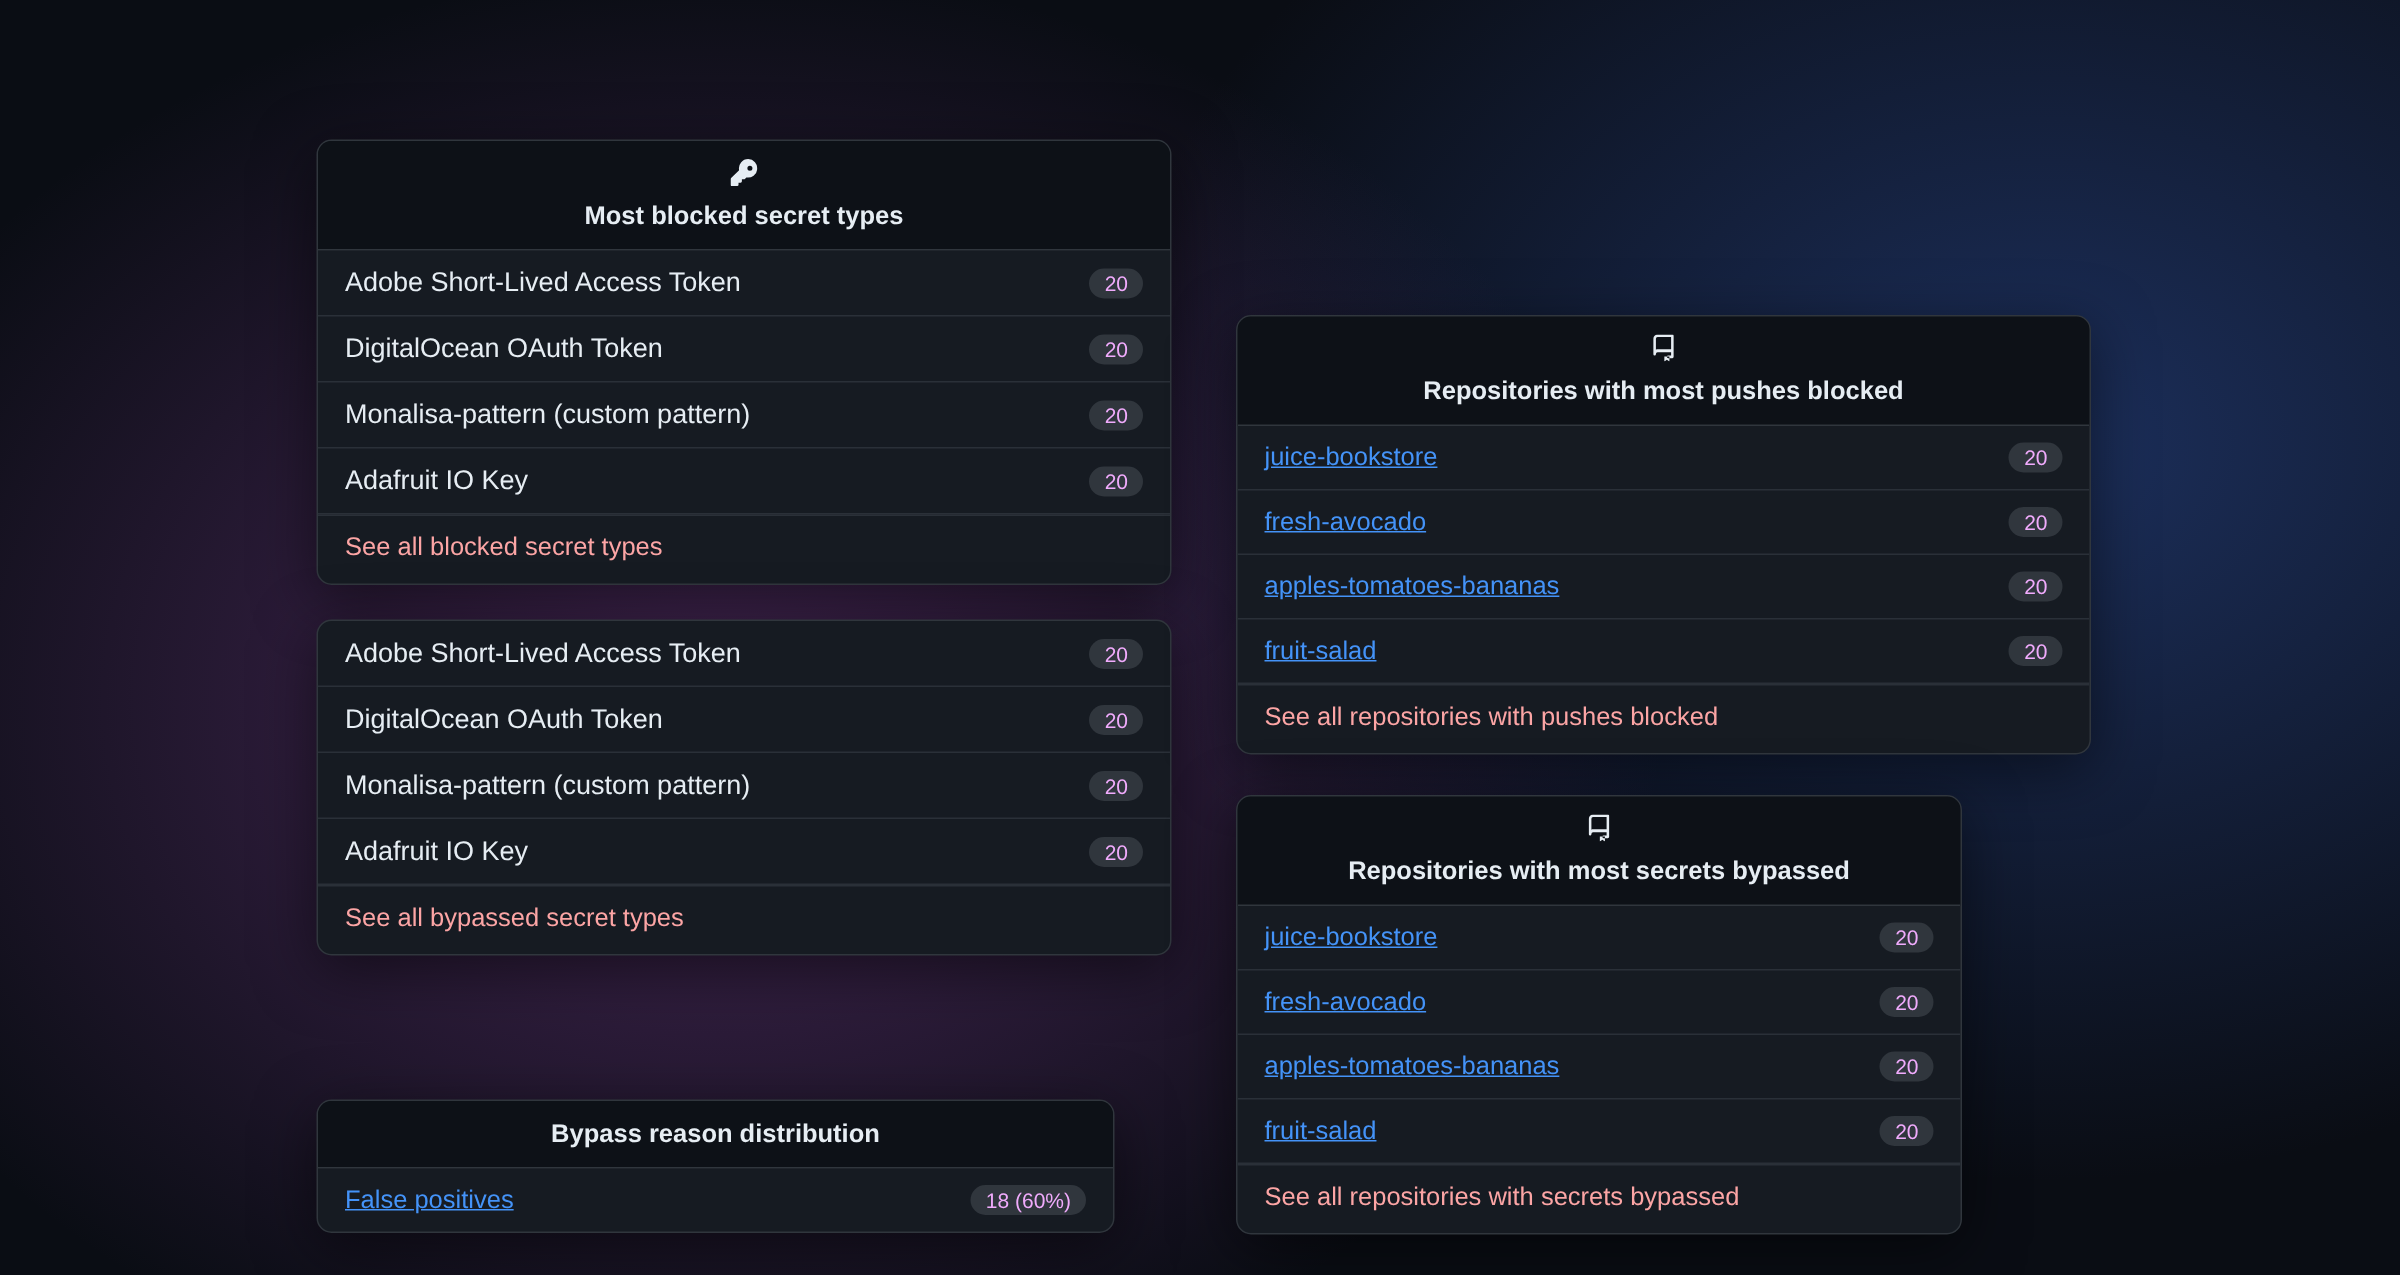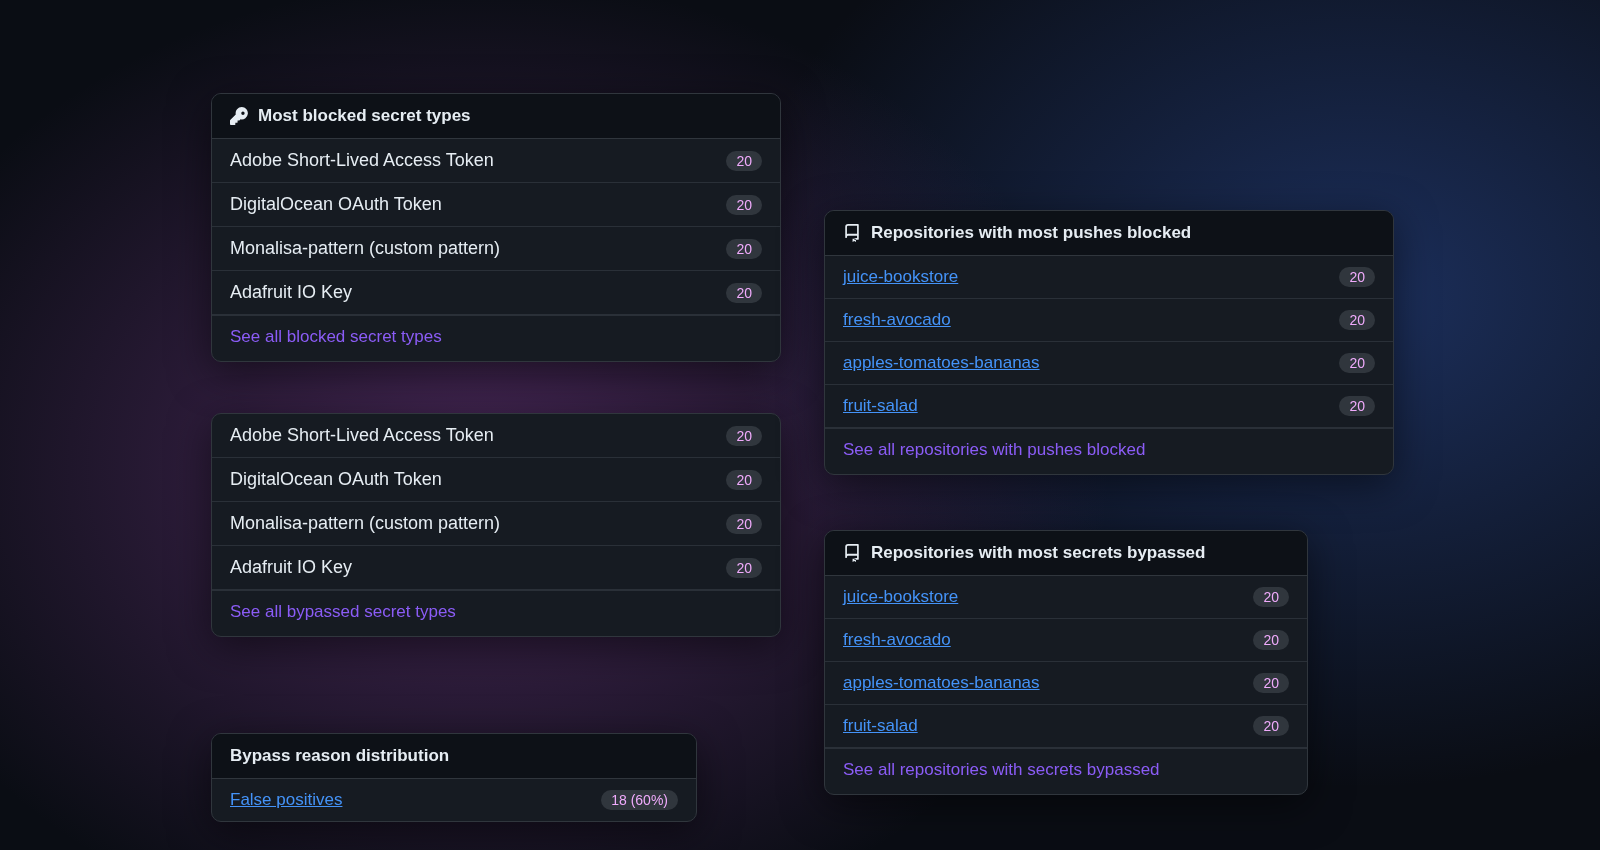--- a/index.html
+++ b/index.html
@@ -26,20 +26,21 @@
     overflow: hidden;
     box-shadow: 0 10px 40px rgba(0,0,0,0.5);
   }
   .card-header {
     background: #0d1117;
     padding: 12px 18px;
     display: flex;
     align-items: center;
     gap: 10px;
     border-bottom: 1px solid #30363d;
+    flex-direction: column;
   }
   .card-header .title {
     color: #e6edf3;
     font-size: 17px;
     font-weight: 600;
   }
   .icon {
     width: 18px;
     height: 18px;
     flex: 0 0 18px;
@@ -67,21 +68,21 @@
     background: #30363d;
     color: #f0abfc;
     font-size: 14px;
     font-weight: 500;
     padding: 2px 10px;
     border-radius: 999px;
     white-space: nowrap;
   }
   .see-all {
     padding: 11px 18px 14px;
-    color: #8b5cf6;
+    color: #fca5a5;
     font-size: 17px;
     cursor: pointer;
   }
   .row-sep-top { border-top: 1px solid #2a3038; }
 </style>
 </head>
 <body>
 
 <div class="canvas">
 
@@ -126,21 +127,21 @@
       <span class="label-text">Monalisa-pattern (custom pattern)</span>
       <span class="badge">20</span>
     </div>
     <div class="row">
       <span class="label-text">Adafruit IO Key</span>
       <span class="badge">20</span>
     </div>
     <div class="see-all row-sep-top">See all bypassed secret types</div>
   </div>
 
-  <div class="card" style="left:211px; top:733px; width:486px;">
+  <div class="card" style="left:211px; top:733px; width:532px;">
     <div class="card-header">
       <span class="title">Bypass reason distribution</span>
     </div>
     <div class="row">
       <a class="label-link">False positives</a>
       <span class="badge">18 (60%)</span>
     </div>
   </div>
 
   <div class="card" style="left:824px; top:210px; width:570px;">

